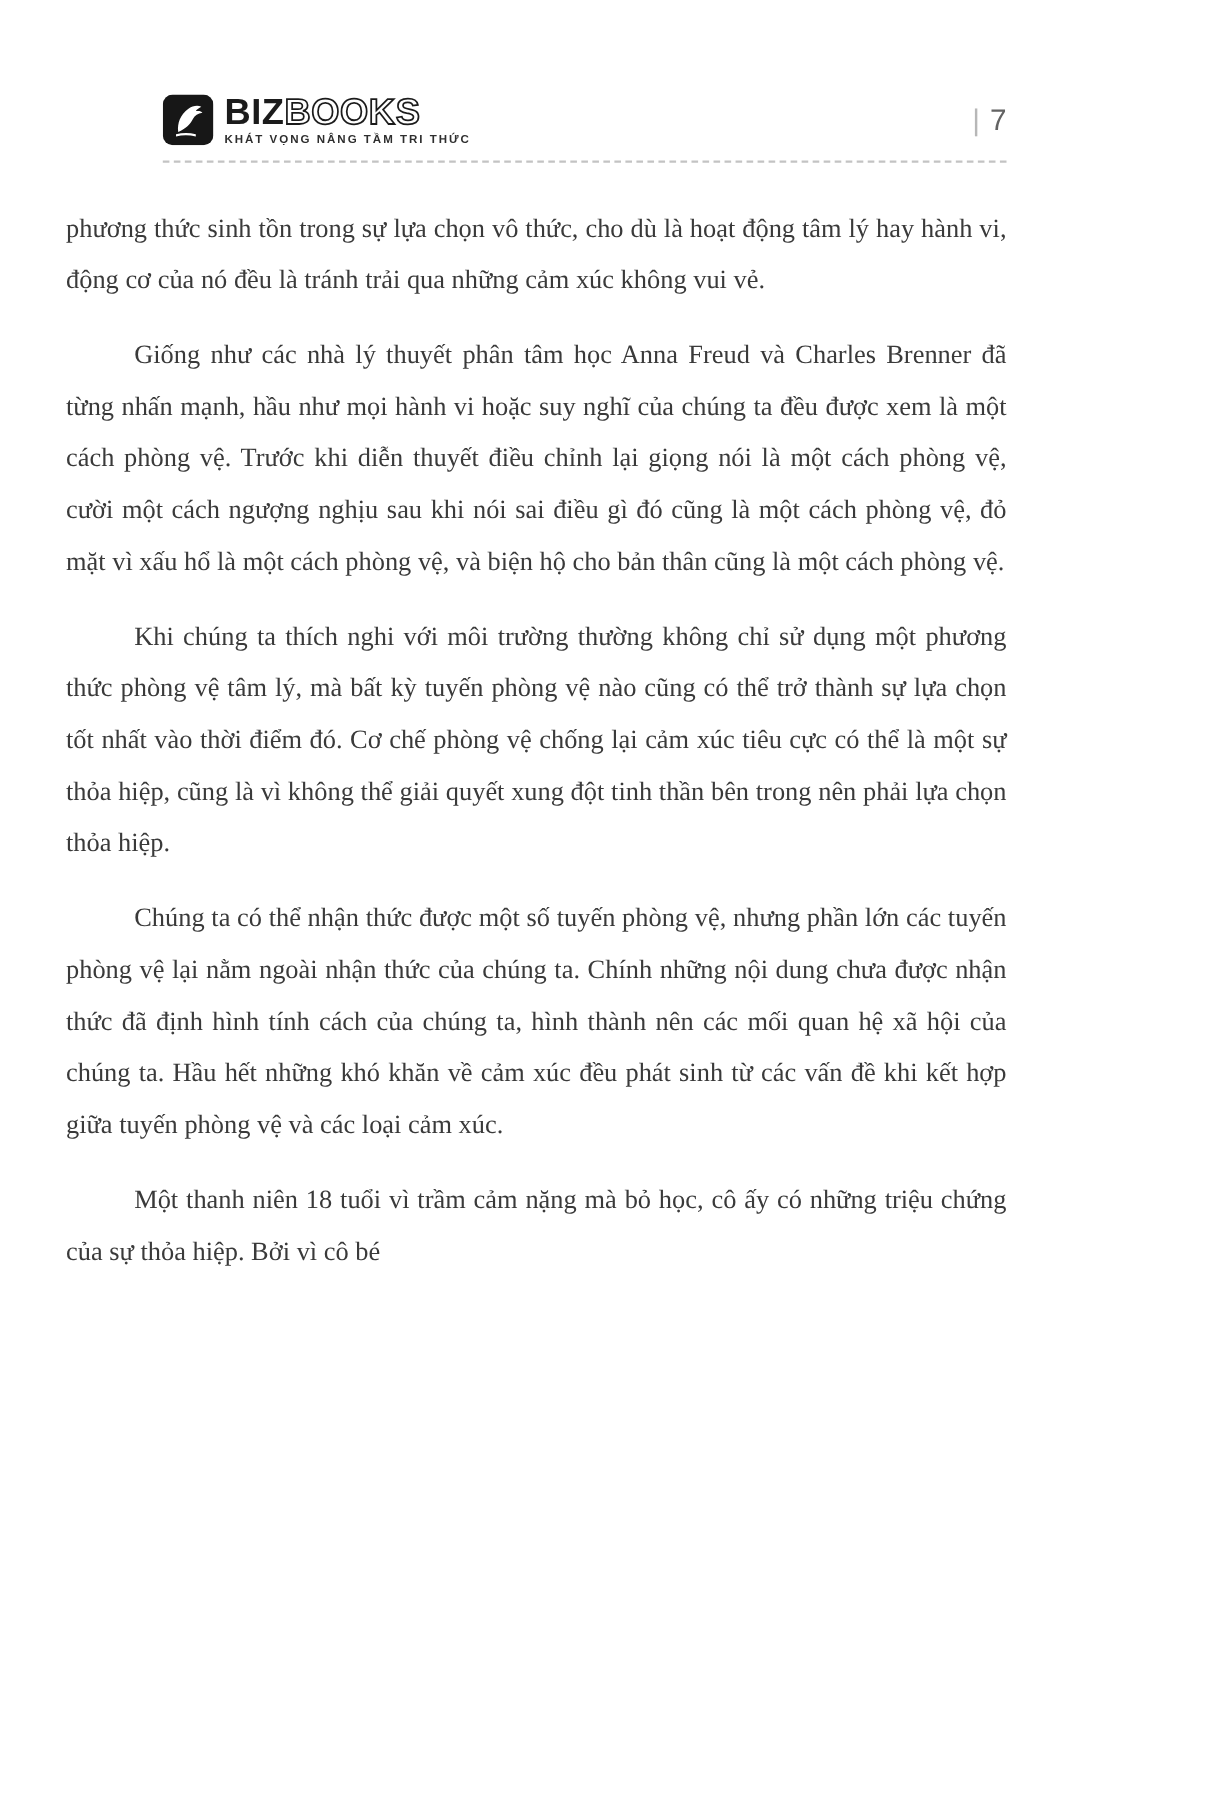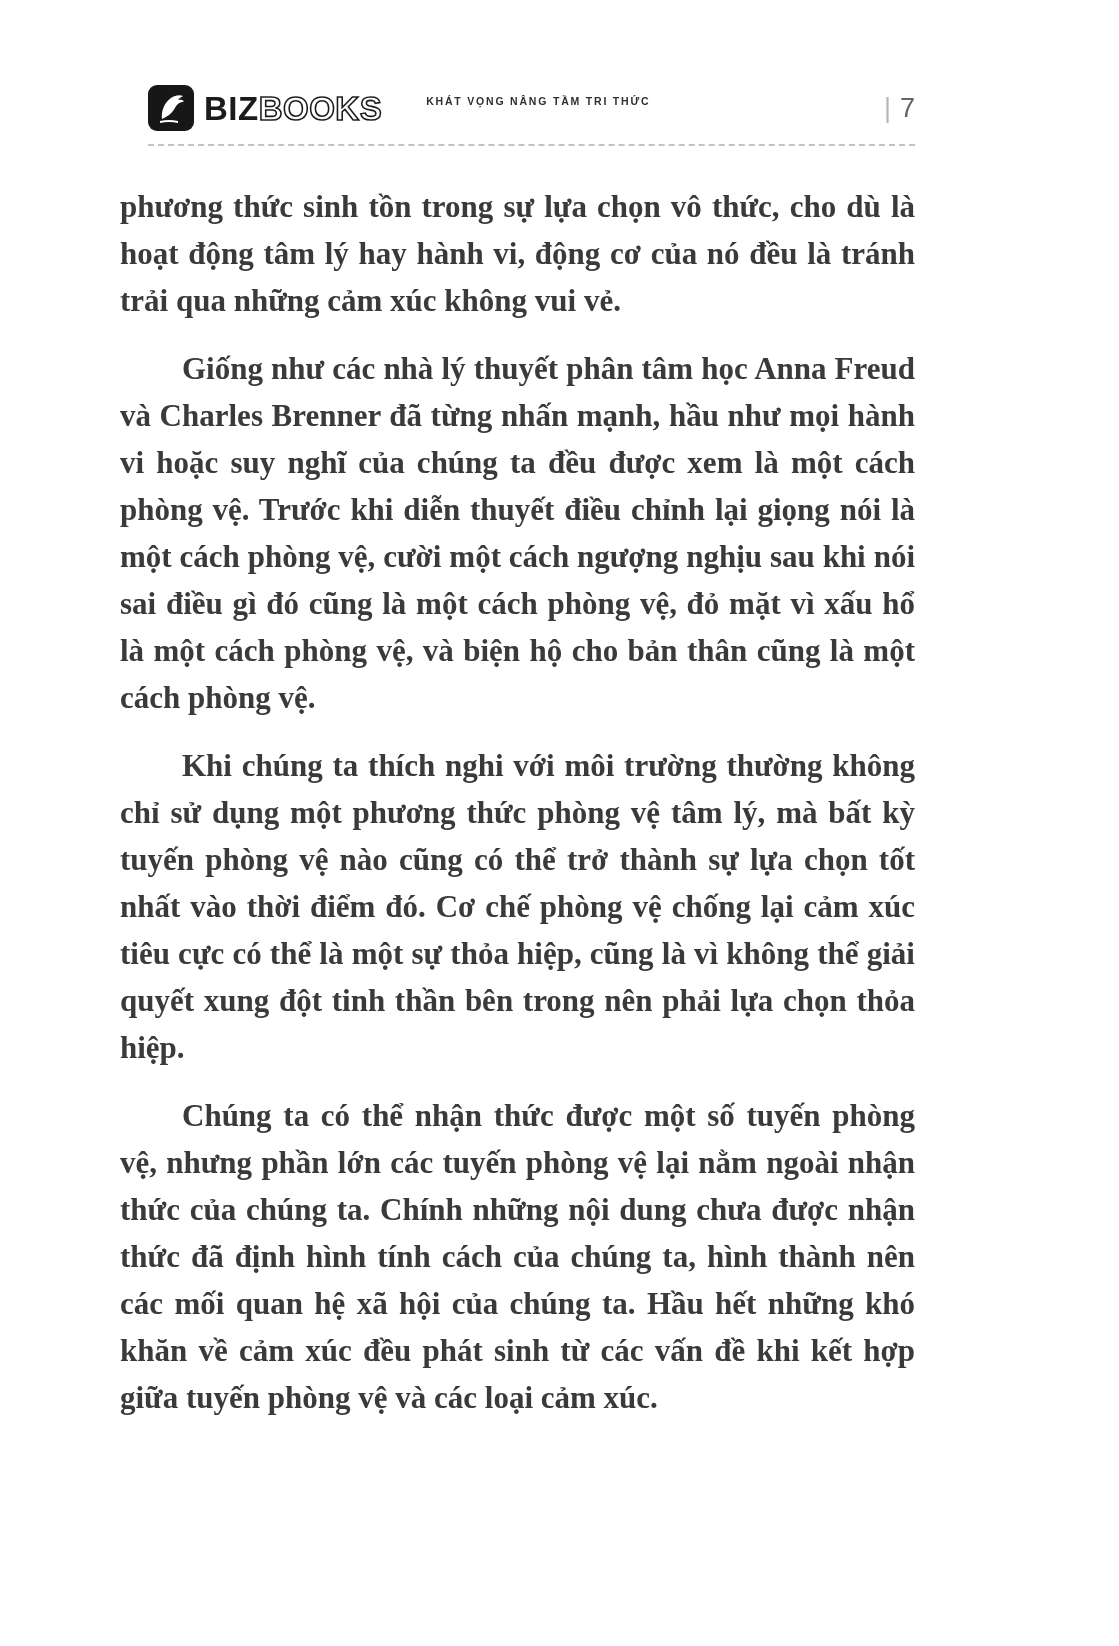--- a/index.html
+++ b/index.html
@@ -30,21 +30,21 @@
     align-items: center;
     gap: 10px;
   }
   .logo-icon {
     width: 46px;
     height: 46px;
     flex: 0 0 auto;
   }
   .brand-text {
     display: flex;
-    flex-direction: row;
+    flex-direction: column;
     justify-content: flex-end;
   }
   .brand-name {
     font-family: "Liberation Sans", "DejaVu Sans", sans-serif;
     font-size: 33px;
     font-weight: 800;
     line-height: 1;
     color: #1b1b1b;
     letter-spacing: 0.5px;
   }
@@ -54,47 +54,45 @@
     text-stroke: 1.6px #1b1b1b;
   }
   .tagline {
     font-family: "Liberation Sans", "DejaVu Sans", sans-serif;
     font-size: 10.5px;
     font-weight: 700;
     letter-spacing: 1.8px;
     color: #2e2e2e;
     margin-top: 3px;
     white-space: nowrap;
-    margin-left: 44px;
   }
   .page-number {
     font-family: "Liberation Sans", "DejaVu Sans", sans-serif;
     font-size: 27px;
     color: #6f6f6f;
     display: flex;
     align-items: center;
     gap: 9px;
   }
   .page-number .sep {
     color: #b7b7b7;
     font-weight: 400;
   }
   .page-number .num {
     color: #636363;
     font-weight: 400;
   }
 
   
   .page-body {
-    margin: 37px 204px 0 120px;
-    font-size: 31px;
+    margin: 37px 204px 0 60px;
+    font-size: 24px;
     line-height: 47px;
     color: #3a3a3a;
     text-align: justify;
-    font-weight: bold;
   }
   .para {
     margin: 0 0 21px 0;
     text-indent: 62px;
   }
   .para.no-indent {
     text-indent: 0;
   }
 </style>
 </head>
@@ -122,15 +120,16 @@
       <span class="sep">|</span>
       <span class="num">7</span>
     </div>
   </header>
 
   <main class="page-body">
     <p class="para no-indent">phương thức sinh tồn trong sự lựa chọn vô thức, cho dù là hoạt động tâm lý hay hành vi, động cơ của nó đều là tránh trải qua những cảm xúc không vui vẻ.</p>
     <p class="para">Giống như các nhà lý thuyết phân tâm học Anna Freud và Charles Brenner đã từng nhấn mạnh, hầu như mọi hành vi hoặc suy nghĩ của chúng ta đều được xem là một cách phòng vệ. Trước khi diễn thuyết điều chỉnh lại giọng nói là một cách phòng vệ, cười một cách ngượng nghịu sau khi nói sai điều gì đó cũng là một cách phòng vệ, đỏ mặt vì xấu hổ là một cách phòng vệ, và biện hộ cho bản thân cũng là một cách phòng vệ.</p>
     <p class="para">Khi chúng ta thích nghi với môi trường thường không chỉ sử dụng một phương thức phòng vệ tâm lý, mà bất kỳ tuyến phòng vệ nào cũng có thể trở thành sự lựa chọn tốt nhất vào thời điểm đó. Cơ chế phòng vệ chống lại cảm xúc tiêu cực có thể là một sự thỏa hiệp, cũng là vì không thể giải quyết xung đột tinh thần bên trong nên phải lựa chọn thỏa hiệp.</p>
     <p class="para">Chúng ta có thể nhận thức được một số tuyến phòng vệ, nhưng phần lớn các tuyến phòng vệ lại nằm ngoài nhận thức của chúng ta. Chính những nội dung chưa được nhận thức đã định hình tính cách của chúng ta, hình thành nên các mối quan hệ xã hội của chúng ta. Hầu hết những khó khăn về cảm xúc đều phát sinh từ các vấn đề khi kết hợp giữa tuyến phòng vệ và các loại cảm xúc.</p>
+    <p class="para">Một thanh niên 18 tuổi vì trầm cảm nặng mà bỏ học, cô ấy có những triệu chứng của sự thỏa hiệp. Bởi vì cô bé</p>
   </main>
 
 </div>
 
 </body></html>

